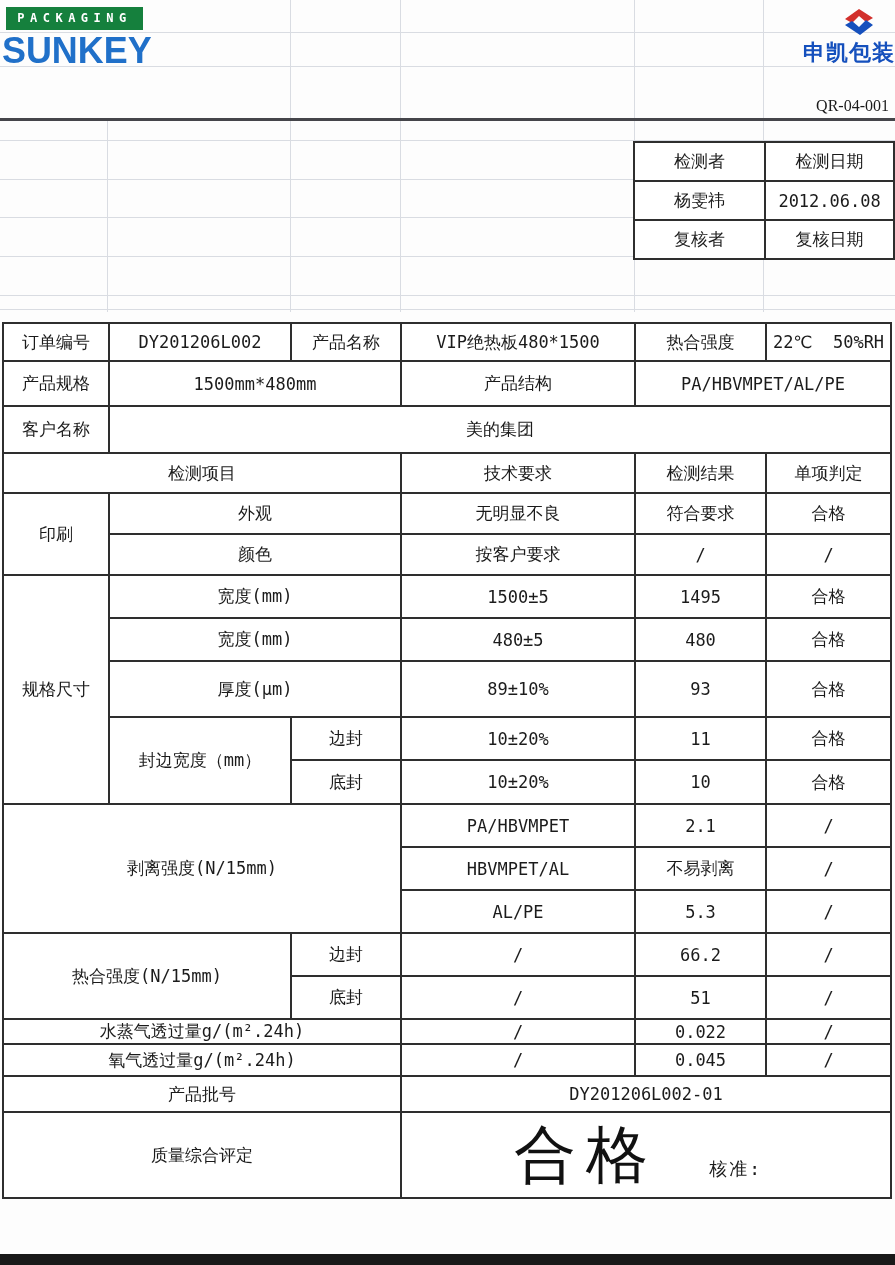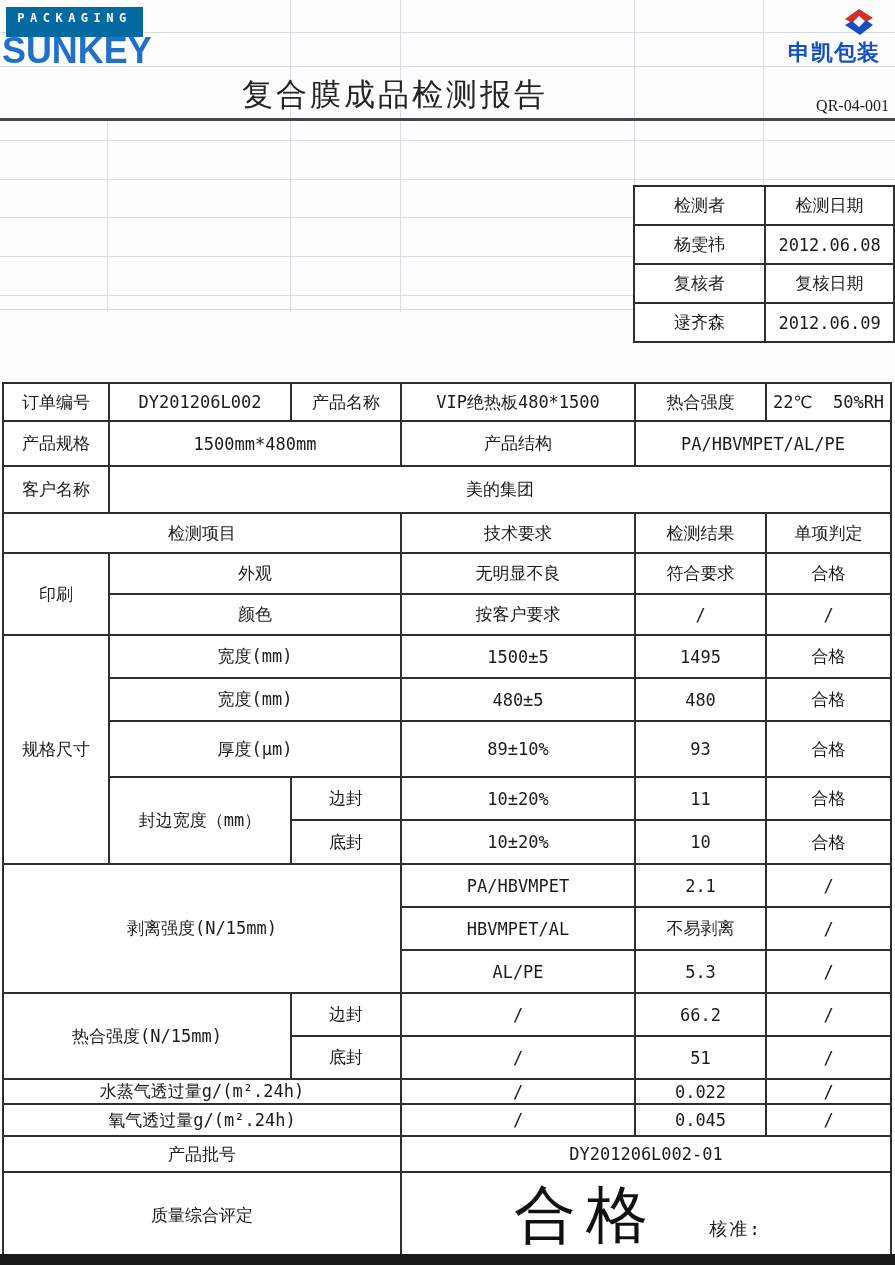--- a/index.html
+++ b/index.html
@@ -2,42 +2,42 @@
 <html><head>
 <meta charset="utf-8">
 <style>
   html,body{margin:0;padding:0;background:#ffffff;}
   .page{position:relative;width:895px;height:1265px;background:#fdfdfd;
         font-family:"DejaVu Sans Mono","DejaVu Sans",sans-serif;color:#1b1b1b;overflow:hidden;}
   
   .hl{position:absolute;left:0;width:895px;height:1px;background:#d9dce2;}
   .vl{position:absolute;top:0;height:312px;width:1px;background:#d9dce2;}
   
-  .pack-box{position:absolute;left:6px;top:7px;width:137px;height:30px;background:#0369a1;
+  .pack-box{position:absolute;left:6px;top:7px;width:137px;height:23px;background:#15803d;
             color:#fff;font-size:12px;font-weight:bold;letter-spacing:5.5px;
             line-height:23px;text-align:center;}
   .sunkey{position:absolute;left:2px;top:30px;font-family:"Liberation Sans",sans-serif;
           font-size:37px;font-weight:bold;color:#2070c9;transform:scaleX(.97);transform-origin:left;}
   .shenkai-mark{position:absolute;left:834px;top:6px;}
-  .shenkai-text{position:absolute;left:788px;top:38px;width:107px;text-align:left;
+  .shenkai-text{position:absolute;left:788px;top:38px;width:107px;text-align:right;
                 font-size:22px;font-weight:bold;color:#1550bd;letter-spacing:1px;
                 font-family:"DejaVu Sans","Liberation Sans",sans-serif;}
   .title{position:absolute;left:55px;top:74px;width:680px;text-align:center;
          font-size:31px;letter-spacing:3px;color:#232323;}
   .doc-code{position:absolute;right:6px;top:97px;font-family:"Liberation Serif",serif;font-size:16px;text-align:right;}
   .title-rule{position:absolute;left:0;top:118px;width:895px;height:3px;background:#45454a;}
   
-  table{border-collapse:collapse;table-layout:fixed;background:#fff;margin-top:44px;}
+  table{border-collapse:collapse;table-layout:fixed;background:#fff;}
   td{border:2px solid #2e2e2e;text-align:center;vertical-align:middle;
      font-size:17px;padding:0 2px;overflow:hidden;}
   .inspector{position:absolute;left:633px;top:141px;}
   .inspector td{height:37px;}
   .inspector .c1{width:126px;}
   .inspector .c2{width:123px;}
-  .main{position:absolute;left:2px;top:338px;width:888px;}
+  .main{position:absolute;left:2px;top:322px;width:888px;}
   .pre{white-space:pre;text-align:center;}
   .overall-cell{position:relative;}
   .overall-value{display:block;font-size:62px;letter-spacing:10px;padding-right:120px;color:#111;}
   .approve{position:absolute;right:128px;bottom:16px;font-size:18px;letter-spacing:2px;}
   .bottom-bar{position:absolute;left:0;top:1254px;width:895px;height:11px;background:#191919;}
 </style>
 </head>
 <body>
 
 <div class="page">
@@ -60,41 +60,36 @@
 
   <div class="pack-box">PACKAGING</div>
   <div class="sunkey">SUNKEY</div>
 
   <svg class="shenkai-mark" width="48" height="32" viewBox="0 0 48 32">
     <path d="M11 13 L25 3 L39 12 L32 16 L25 10 L18 17 Z" fill="#d2302c"></path>
     <path d="M39 19 L26 29 L11 19 L18 15 L25 21 L32 14 Z" fill="#1550bd"></path>
   </svg>
   <div class="shenkai-text">申凯包装</div>
 
-  <div class="title">复合膜成品检测报告</div>
   <div class="doc-code">QR-04-001</div>
   <div class="title-rule"></div>
 
   <table class="inspector">
     <tbody>
         <tr>
       <td class="c1">检测者</td>
       <td class="c2">检测日期</td>
     </tr>
     <tr>
       <td>杨雯祎</td>
       <td>2012.06.08</td>
     </tr>
     <tr>
       <td>复核者</td>
       <td>复核日期</td>
-    </tr>
-    <tr>
-      <td>逯齐森</td>
-      <td>2012.06.09</td>
     </tr>
   </tbody>
     </table>
 
   <table class="main">
     <colgroup>
       <col style="width:106px">
         <col style="width:182px">
         <col style="width:110px">
       <col style="width:234px">

